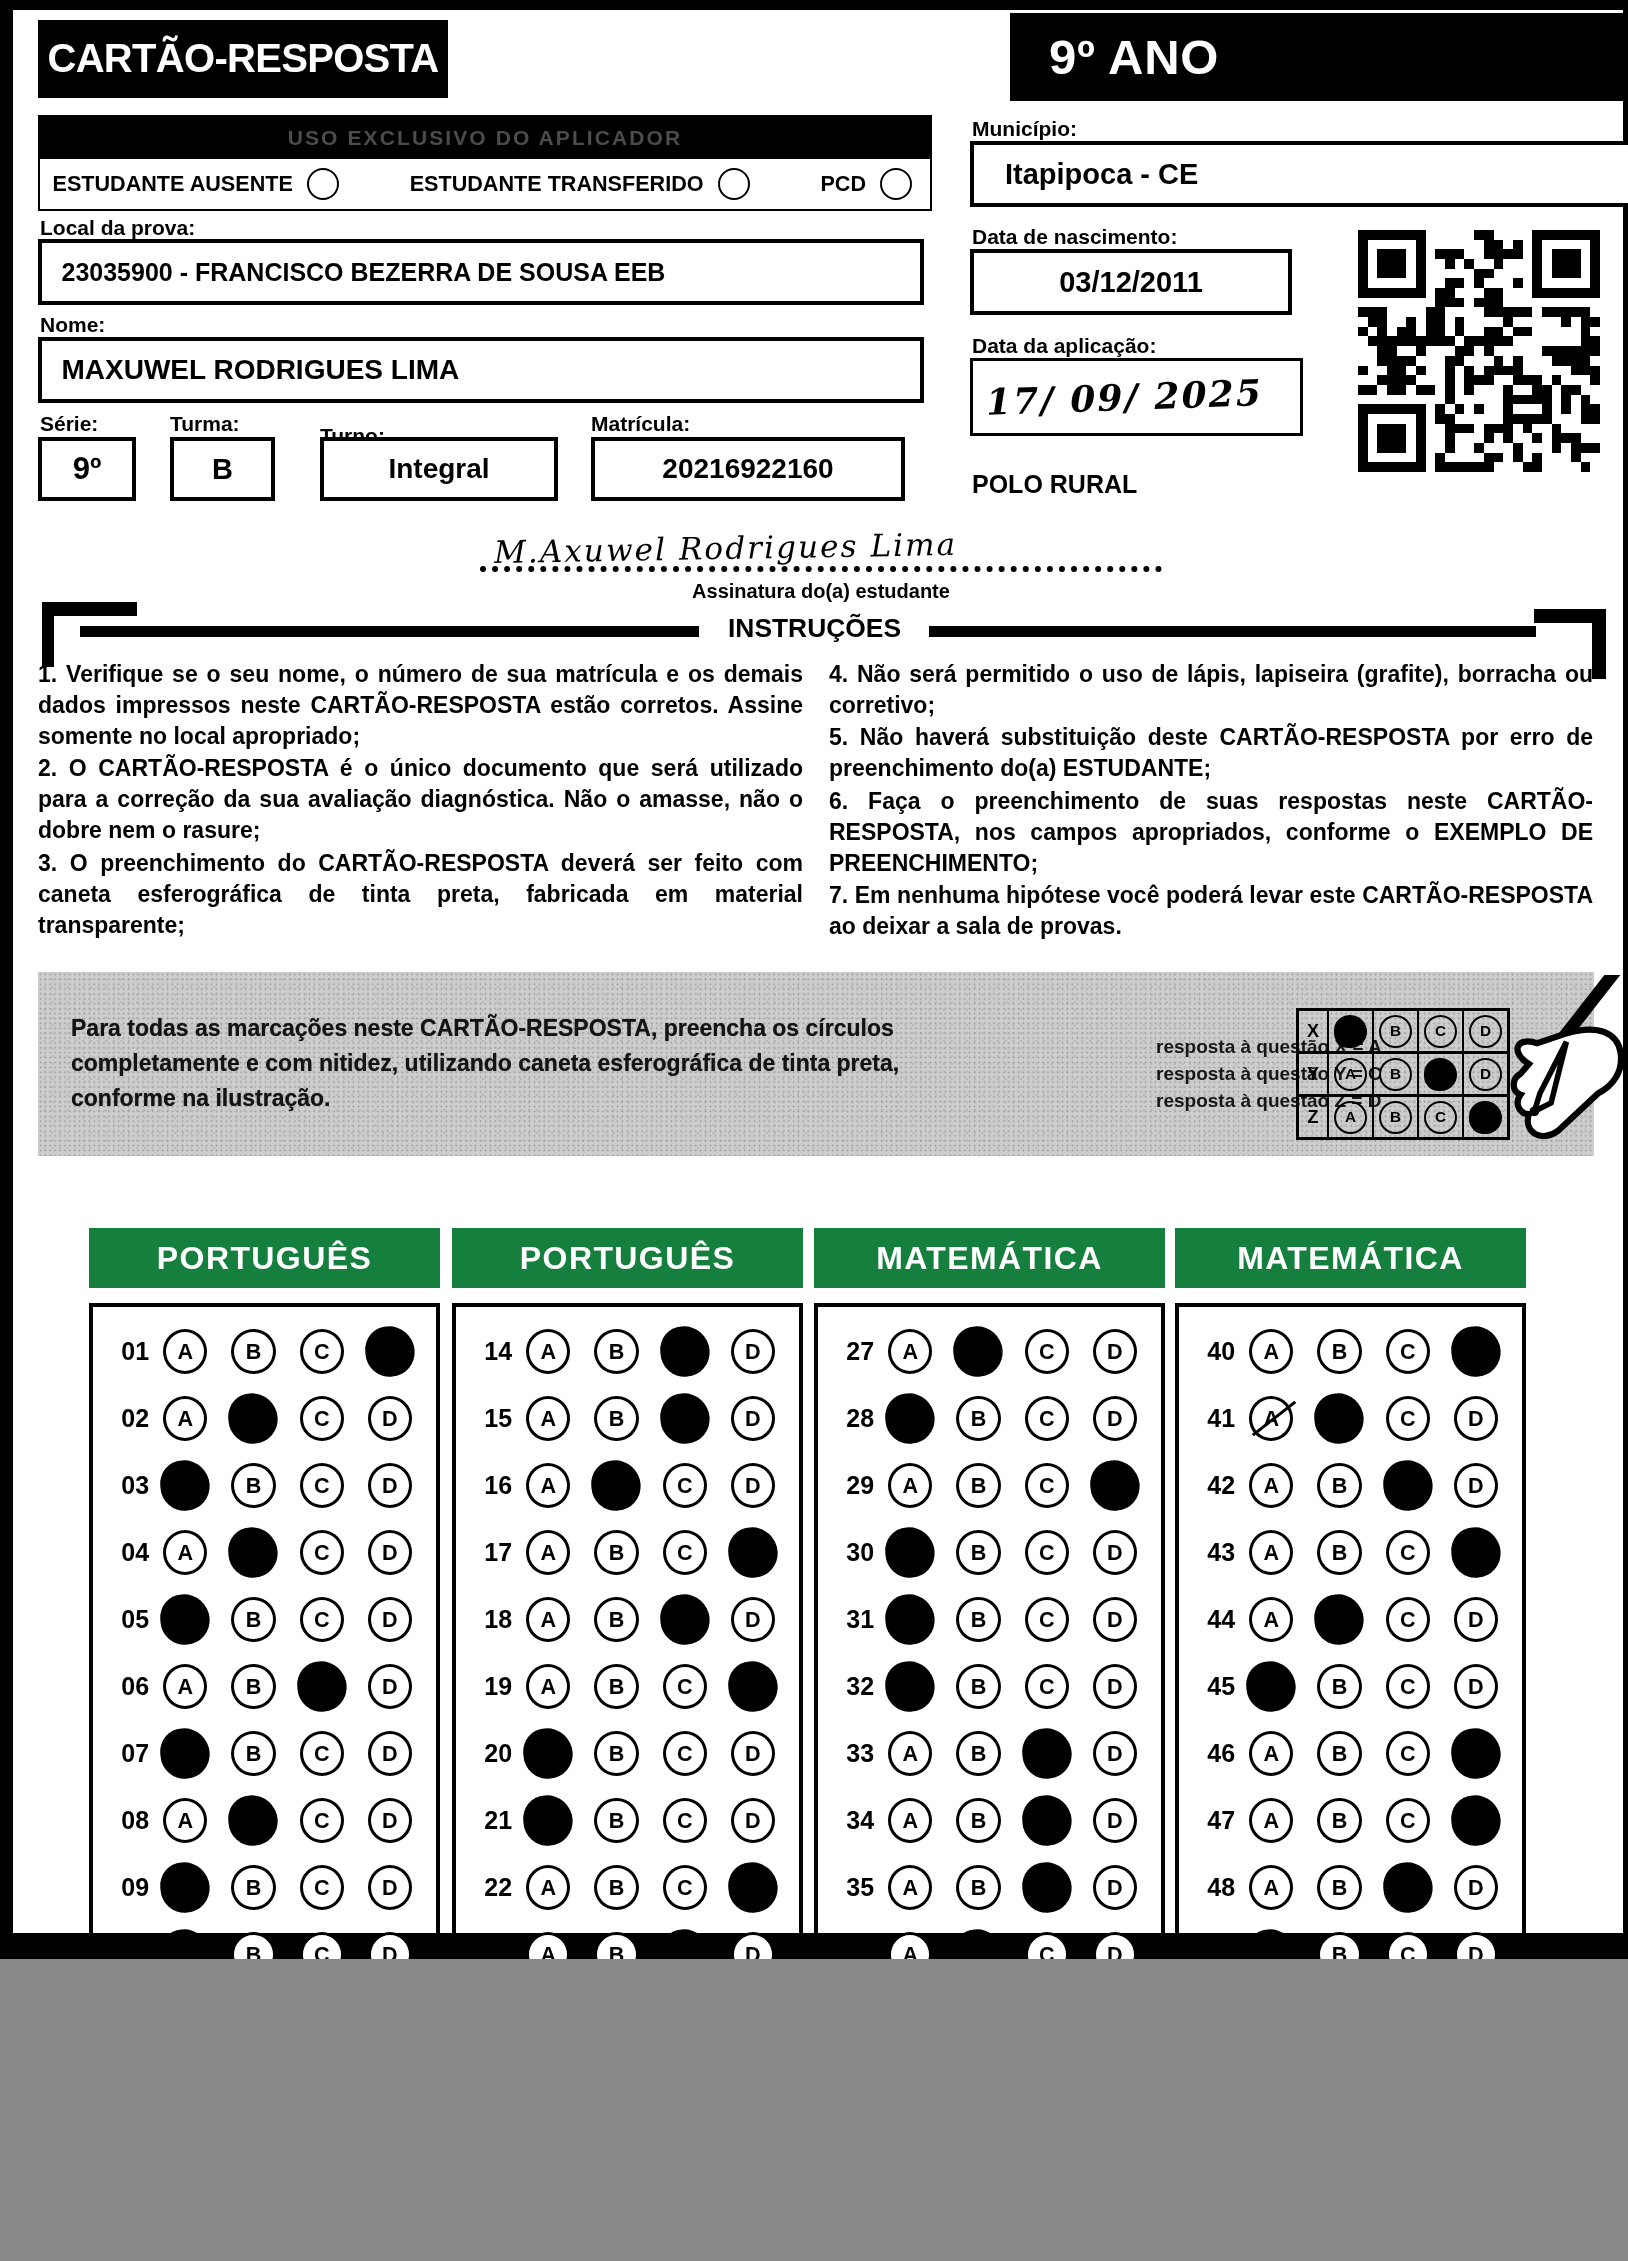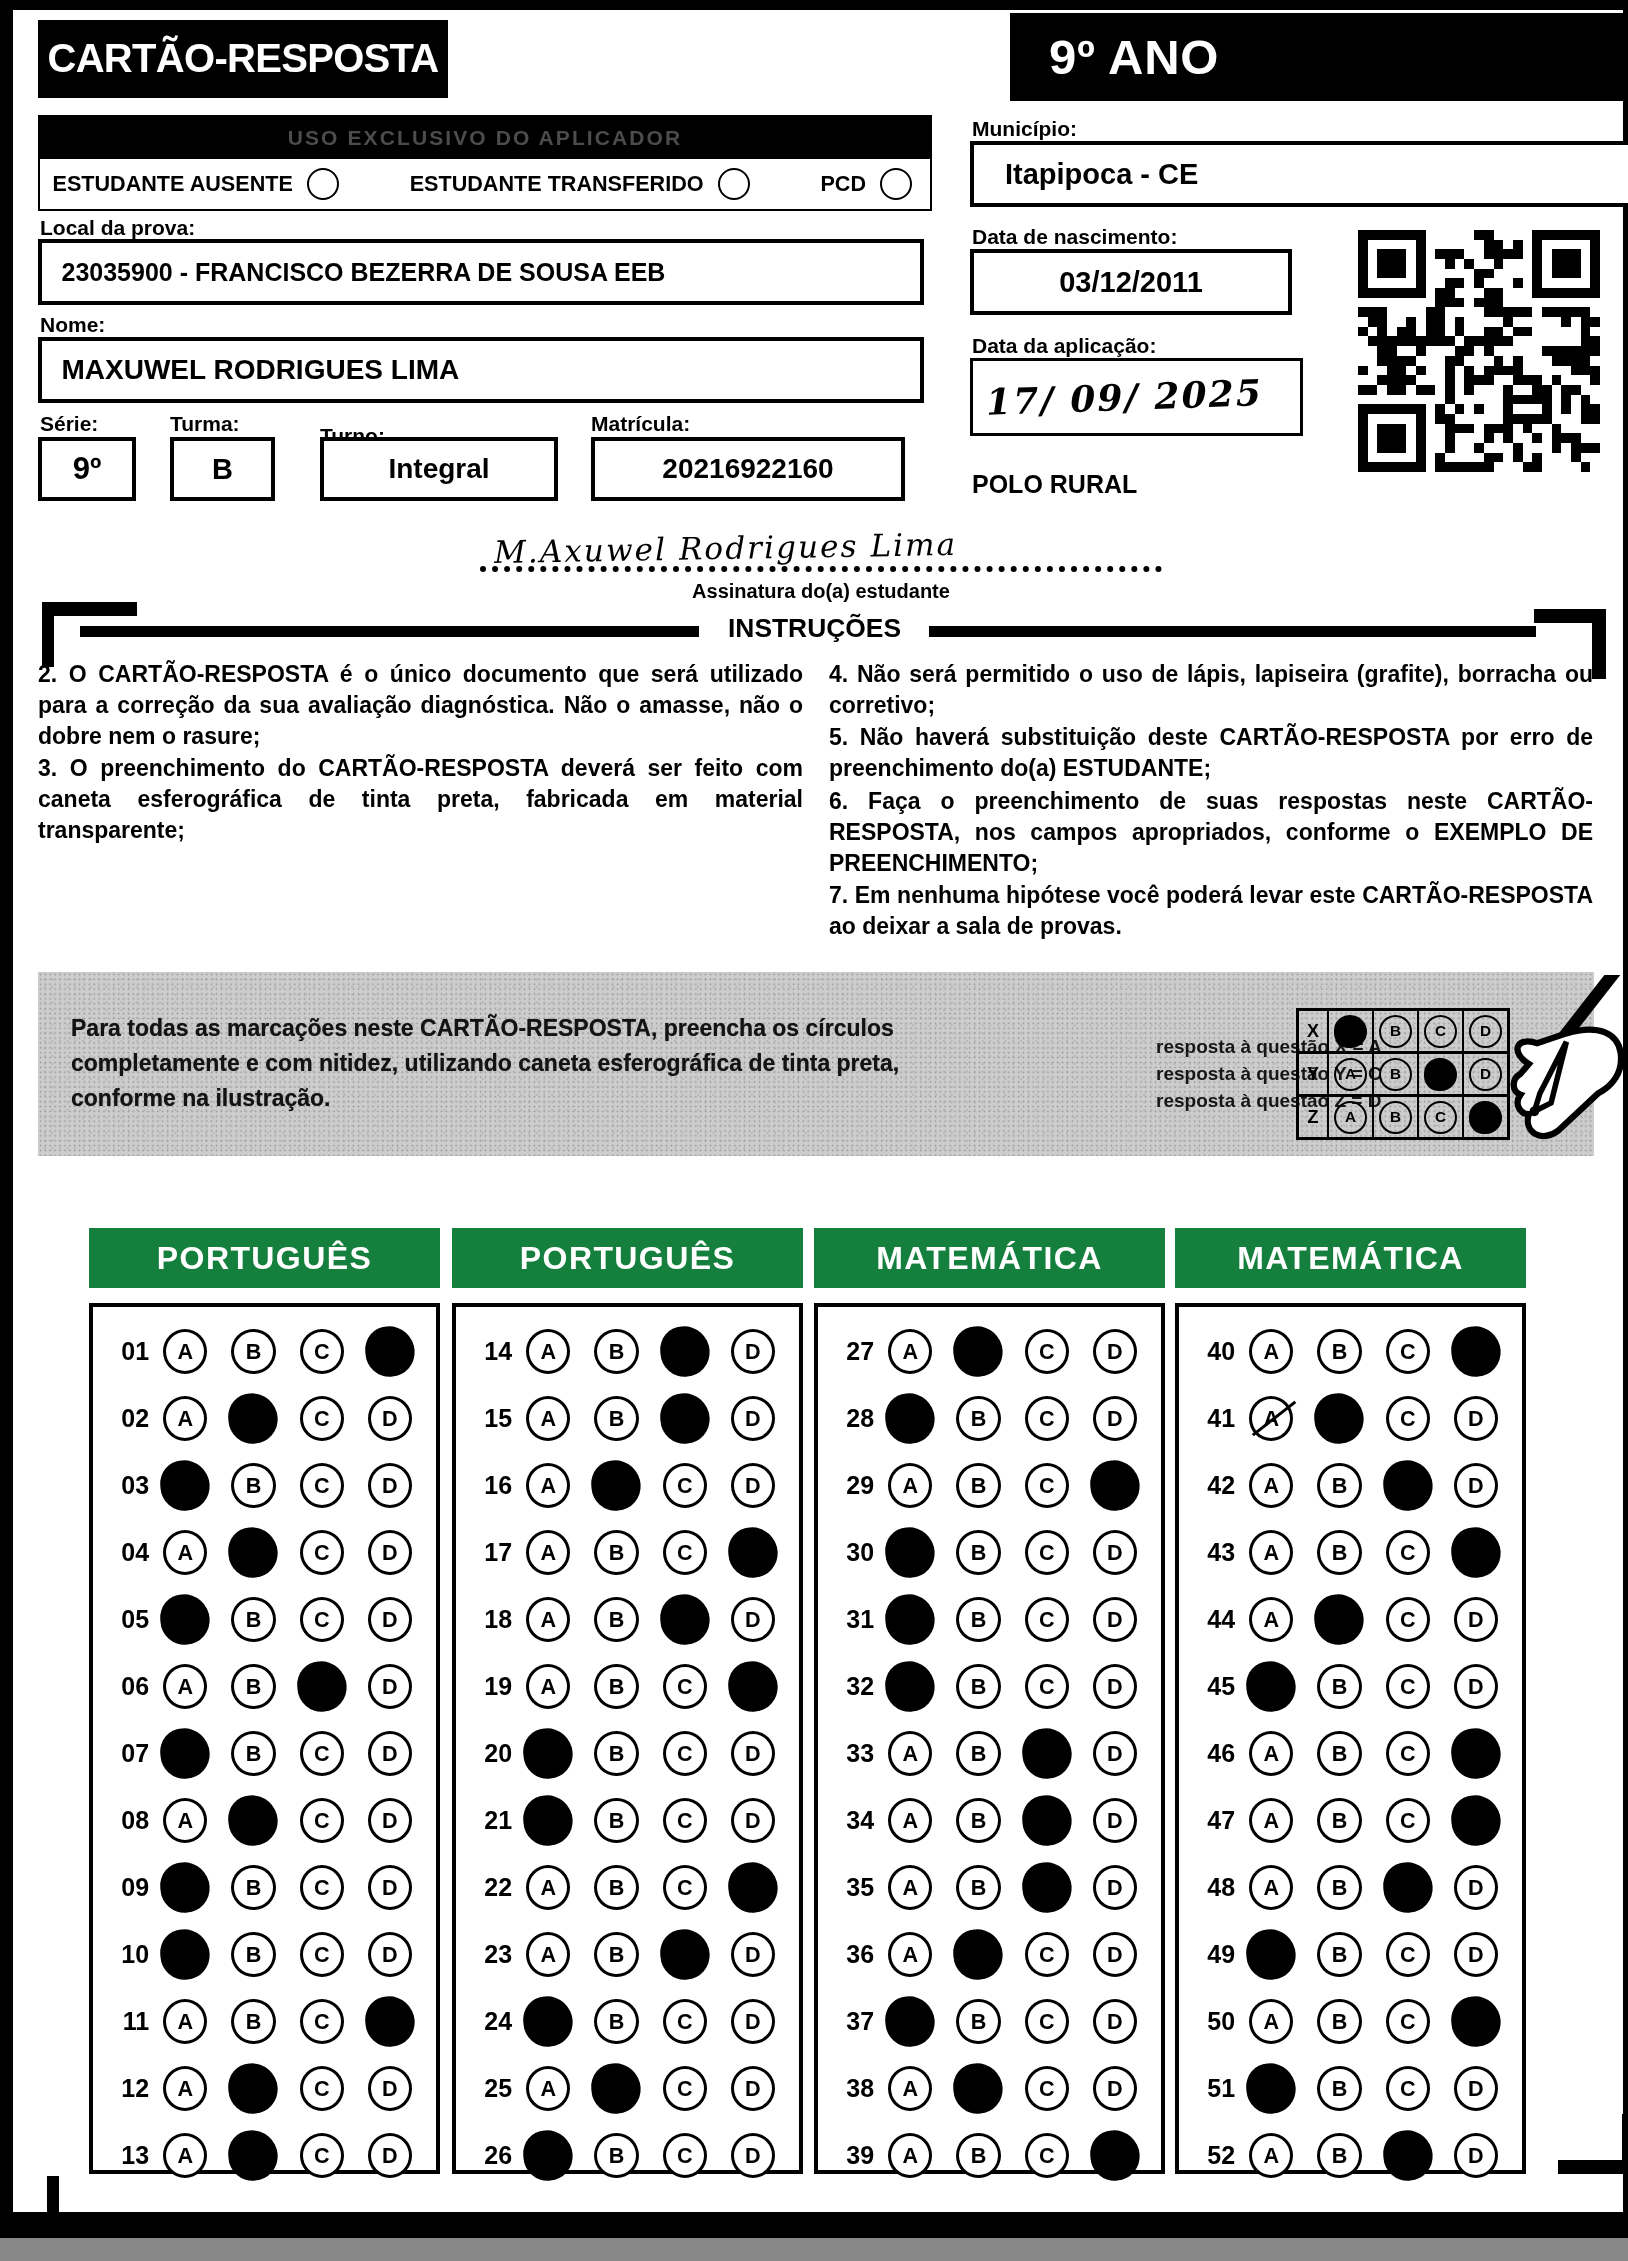--- a/index.html
+++ b/index.html
@@ -1,16 +1,16 @@
 <!DOCTYPE html>
 <html style="font-size:11px"><head>
 <meta charset="utf-8">
 <style>
   html,body{margin:0;padding:0;background:#888;}
-  .page{position:relative;width:1629px;height:2238px;background:#fff;
+  .page{position:relative;width:1629px;height:1959px;background:#fff;
         font-family:"Liberation Sans",sans-serif;color:#000;overflow:hidden;}
   
   .edge{position:absolute;background:#000;}
   .edge-top{left:0;top:0;width:1629px;height:9.7px;}
   .edge-left{left:0;top:0;width:12.5px;height:2261px;}
   .edge-right{right:0;top:0;width:5.6px;height:2261px;}
   .edge-bottom{left:0;bottom:0;width:1629px;height:26.4px;}
 
   
   .hdr-black{position:absolute;background:#000;color:#fff;display:flex;align-items:center;}
@@ -411,20 +411,21 @@
 
   <div class="corner c-tl"></div>
   <div class="corner c-tr"></div>
   <div class="corner c-bl"></div>
   <div class="corner c-br"></div>
 
   <div class="inst-bar inst-bar-l"></div>
   <div class="inst-title">INSTRUÇÕES</div>
   <div class="inst-bar inst-bar-r"></div>
   <div class="inst-col inst-left" id="inst-left">
+      <p>1. Verifique se o seu nome, o número de sua matrícula e os demais dados impressos neste CARTÃO-RESPOSTA estão corretos. Assine somente no local apropriado;</p>
       <p>2. O CARTÃO-RESPOSTA é o único documento que será utilizado para a correção da sua avaliação diagnóstica. Não o amasse, não o dobre nem o rasure;</p>
       <p>3. O preenchimento do CARTÃO-RESPOSTA deverá ser feito com caneta esferográfica de tinta preta, fabricada em material transparente;</p>
     </div>
   <div class="inst-col inst-right" id="inst-right">
       <p>4. Não será permitido o uso de lápis, lapiseira (grafite), borracha ou corretivo;</p>
       <p>5. Não haverá substituição deste CARTÃO-RESPOSTA por erro de preenchimento do(a) ESTUDANTE;</p>
       <p>6. Faça o preenchimento de suas respostas neste CARTÃO-RESPOSTA, nos campos apropriados, conforme o EXEMPLO DE PREENCHIMENTO;</p>
       <p>7. Em nenhuma hipótese você poderá levar este CARTÃO-RESPOSTA ao deixar a sala de provas.</p>
     </div>
 

